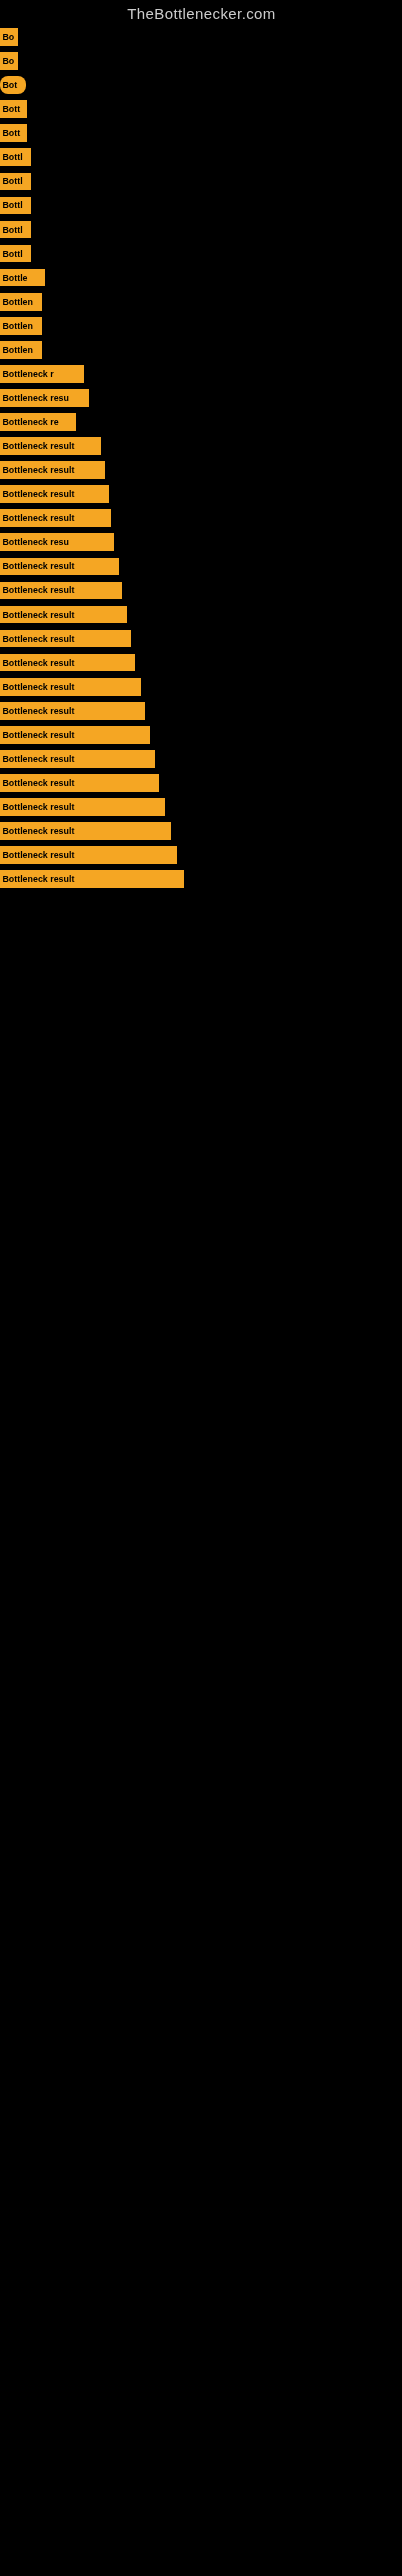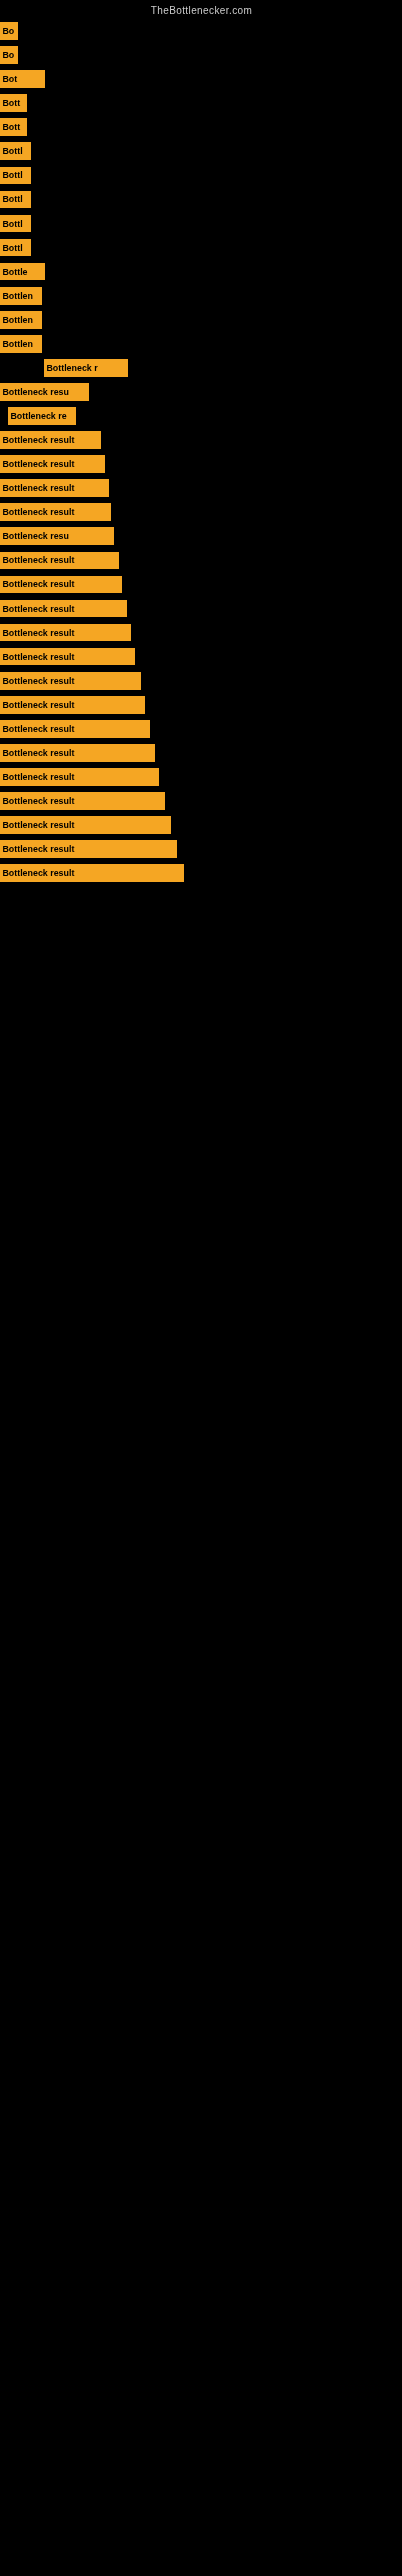--- a/index.html
+++ b/index.html
@@ -5,21 +5,21 @@
     * { margin: 0; padding: 0; box-sizing: border-box; }
     body {
       background-color: #000;
       width: 403px;
       min-height: 2576px;
       font-family: Arial, sans-serif;
       position: relative;
     }
     .site-title {
       color: #ccc;
-      font-size: 10px;
+      font-size: 15px;
       text-align: center;
       padding: 4.8px 0 3.2px 0;
       letter-spacing: 0.4px;
     }
     .bar-row {
       display: flex;
       align-items: flex-end;
       margin: 0 0 0 0;
       padding: 3.2px 0 3.2px 0;
     }
@@ -43,21 +43,21 @@
 <div class="site-title">TheBottlenecker.com</div>
 
 <div id="bars-container">
 <div class="bar-row">
       <div class="bar-label" style="width: 17.7px;">Bo</div>
     </div>
     <div class="bar-row">
       <div class="bar-label" style="width: 17.7px;">Bo</div>
     </div>
     <div class="bar-row">
-      <div class="bar-label" style="width: 45px;">Bot</div>
+      <div class="bar-label" style="width: 26px; border-radius: 8px;">Bot</div>
     </div>
     <div class="bar-row">
       <div class="bar-label" style="width: 26.6px;">Bott</div>
     </div>
     <div class="bar-row">
       <div class="bar-label" style="width: 26.6px;">Bott</div>
     </div>
     <div class="bar-row">
       <div class="bar-label" style="width: 31px;">Bottl</div>
     </div>
@@ -79,27 +79,27 @@
     <div class="bar-row">
       <div class="bar-label" style="width: 42px;">Bottlen</div>
     </div>
     <div class="bar-row">
       <div class="bar-label" style="width: 42px;">Bottlen</div>
     </div>
     <div class="bar-row">
       <div class="bar-label" style="width: 42px;">Bottlen</div>
     </div>
     <div class="bar-row">
-      <div class="bar-label" style="width: 84px; margin-left: 44px;">Bottleneck r</div>
+      <div class="bar-label" style="width: 84px;">Bottleneck r</div>
     </div>
     <div class="bar-row">
       <div class="bar-label" style="width: 89px;">Bottleneck resu</div>
     </div>
     <div class="bar-row">
-      <div class="bar-label" style="width: 68px; margin-left: 8px;">Bottleneck re</div>
+      <div class="bar-label" style="width: 76px;">Bottleneck re</div>
     </div>
     <div class="bar-row">
       <div class="bar-label" style="width: 101px;">Bottleneck result</div>
     </div>
     <div class="bar-row">
       <div class="bar-label" style="width: 105px;">Bottleneck result</div>
     </div>
     <div class="bar-row">
       <div class="bar-label" style="width: 109px;">Bottleneck result</div>
     </div>

